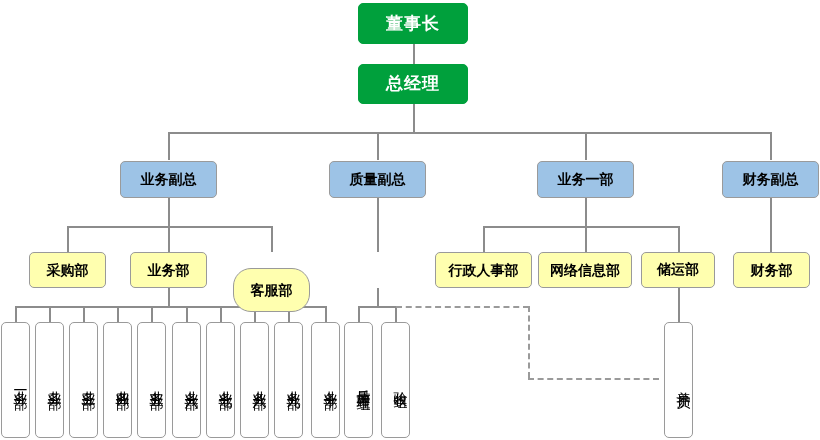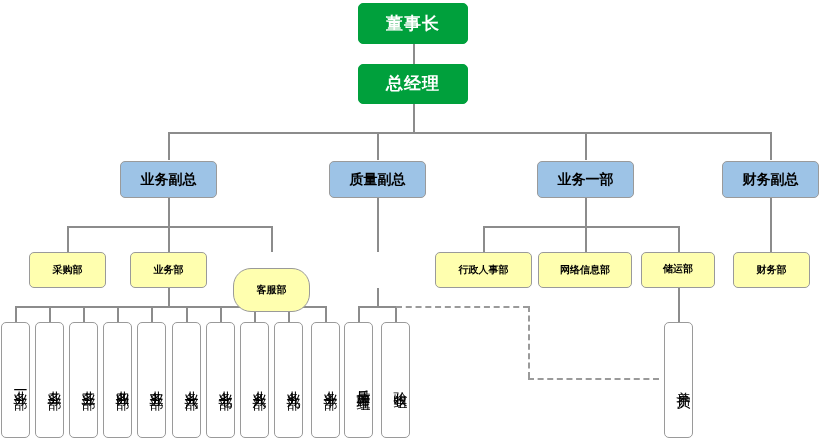--- a/index.html
+++ b/index.html
@@ -61,21 +61,21 @@
     border-radius: 5px;
     color: #000000;
     font-size: 14px;
     font-weight: bold;
   }
   .node.dept {
     background: #ffffaf;
     border: 1px solid #9a9a9a;
     border-radius: 5px;
     color: #000000;
-    font-size: 10px;
+    font-size: 14px;
     font-weight: bold;
   }
   .node.team {
     background: #ffffff;
     border: 1px solid #9a9a9a;
     border-radius: 5px;
     color: #000000;
     font-size: 14px;
     writing-mode: vertical-rl;
     text-orientation: upright;

